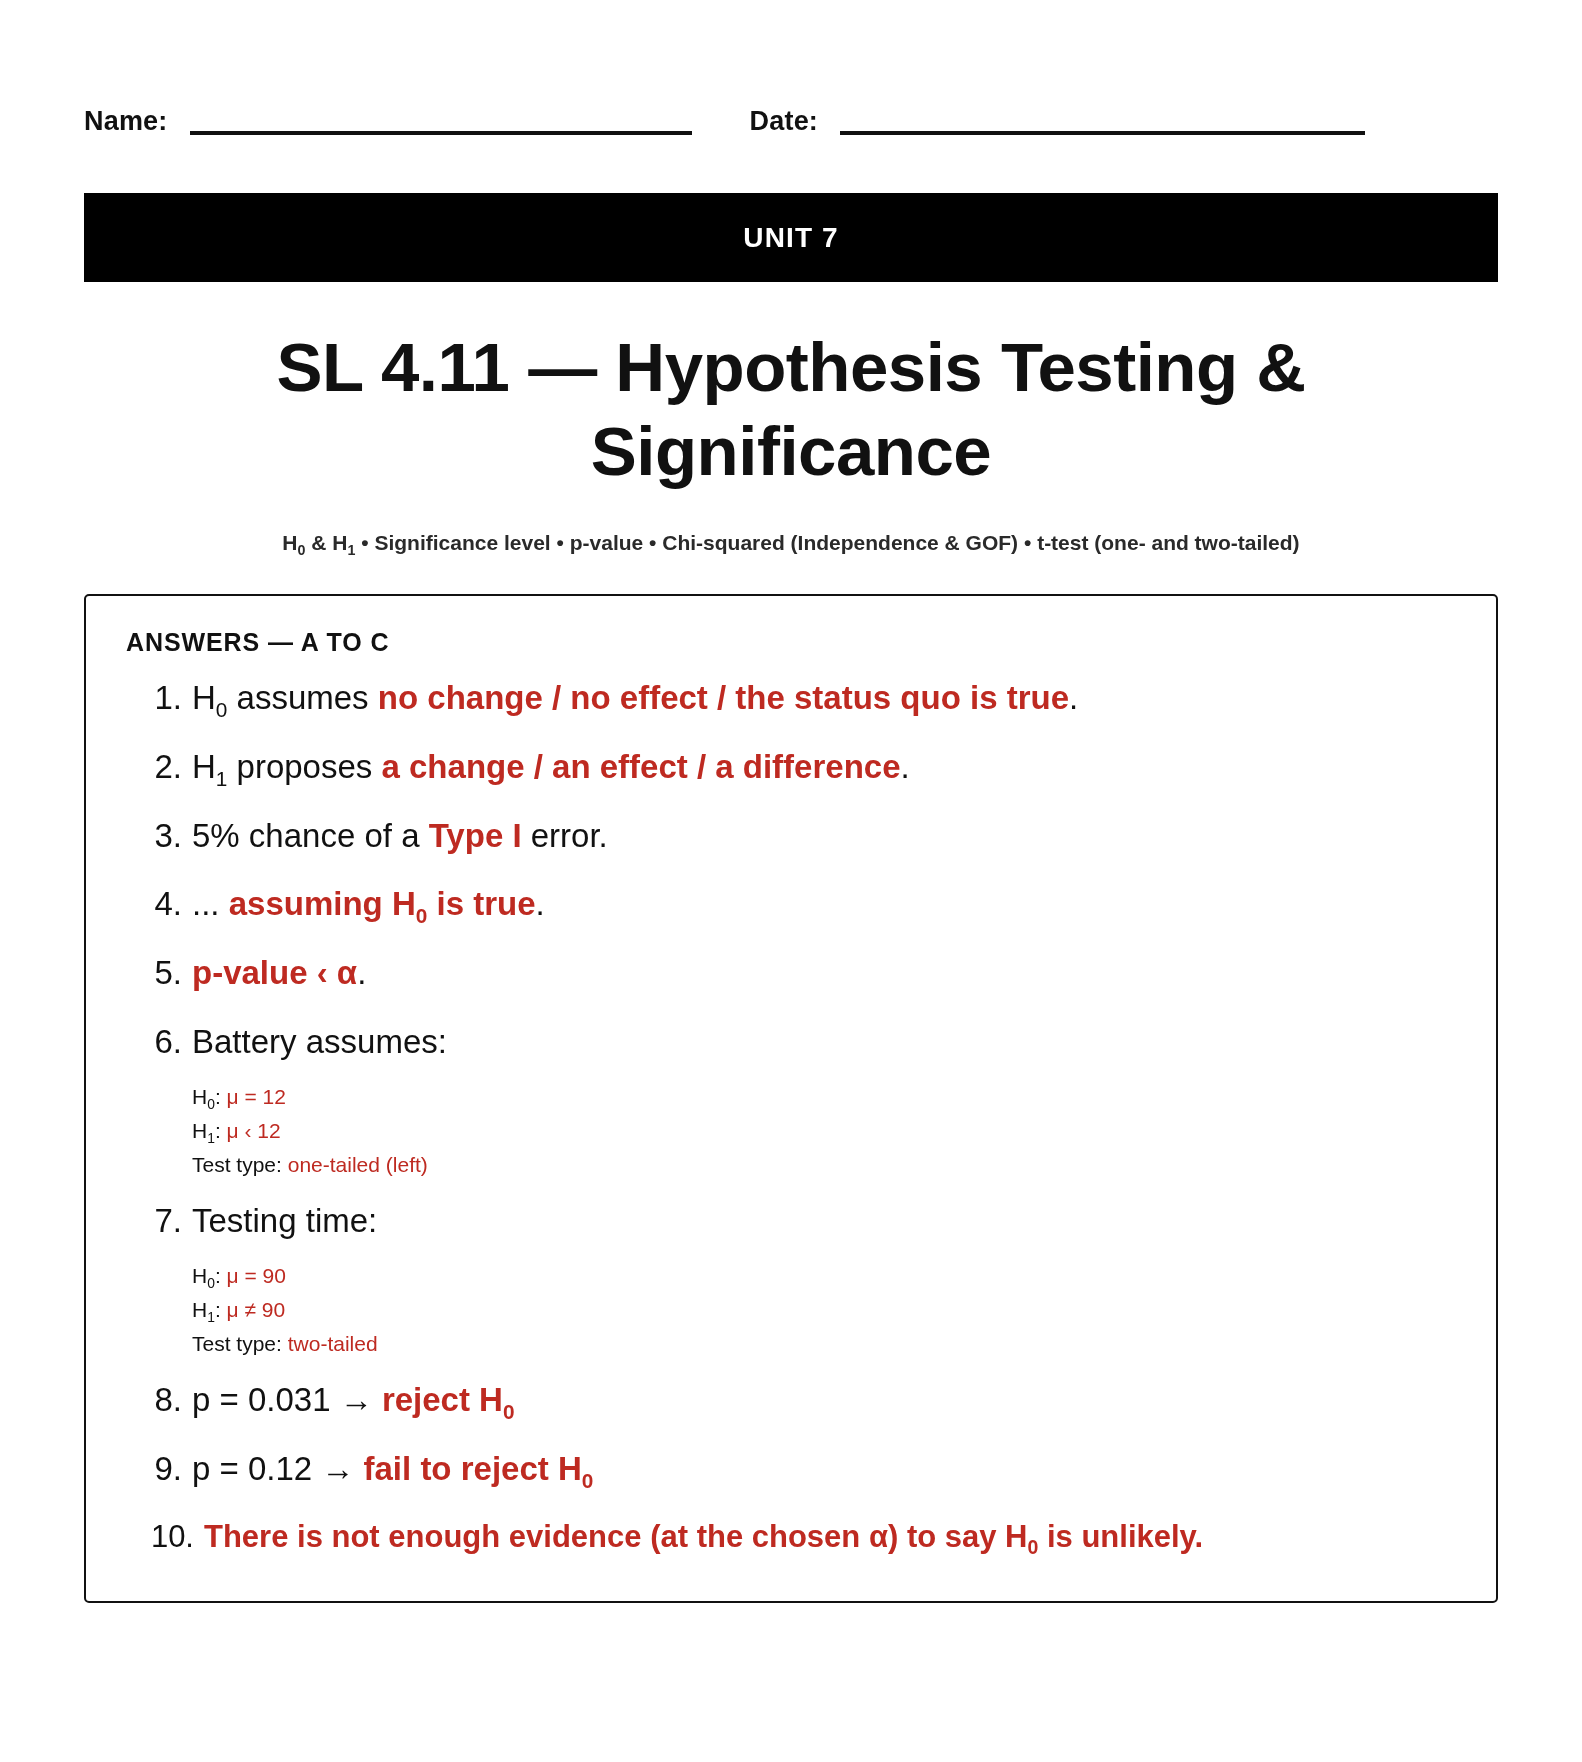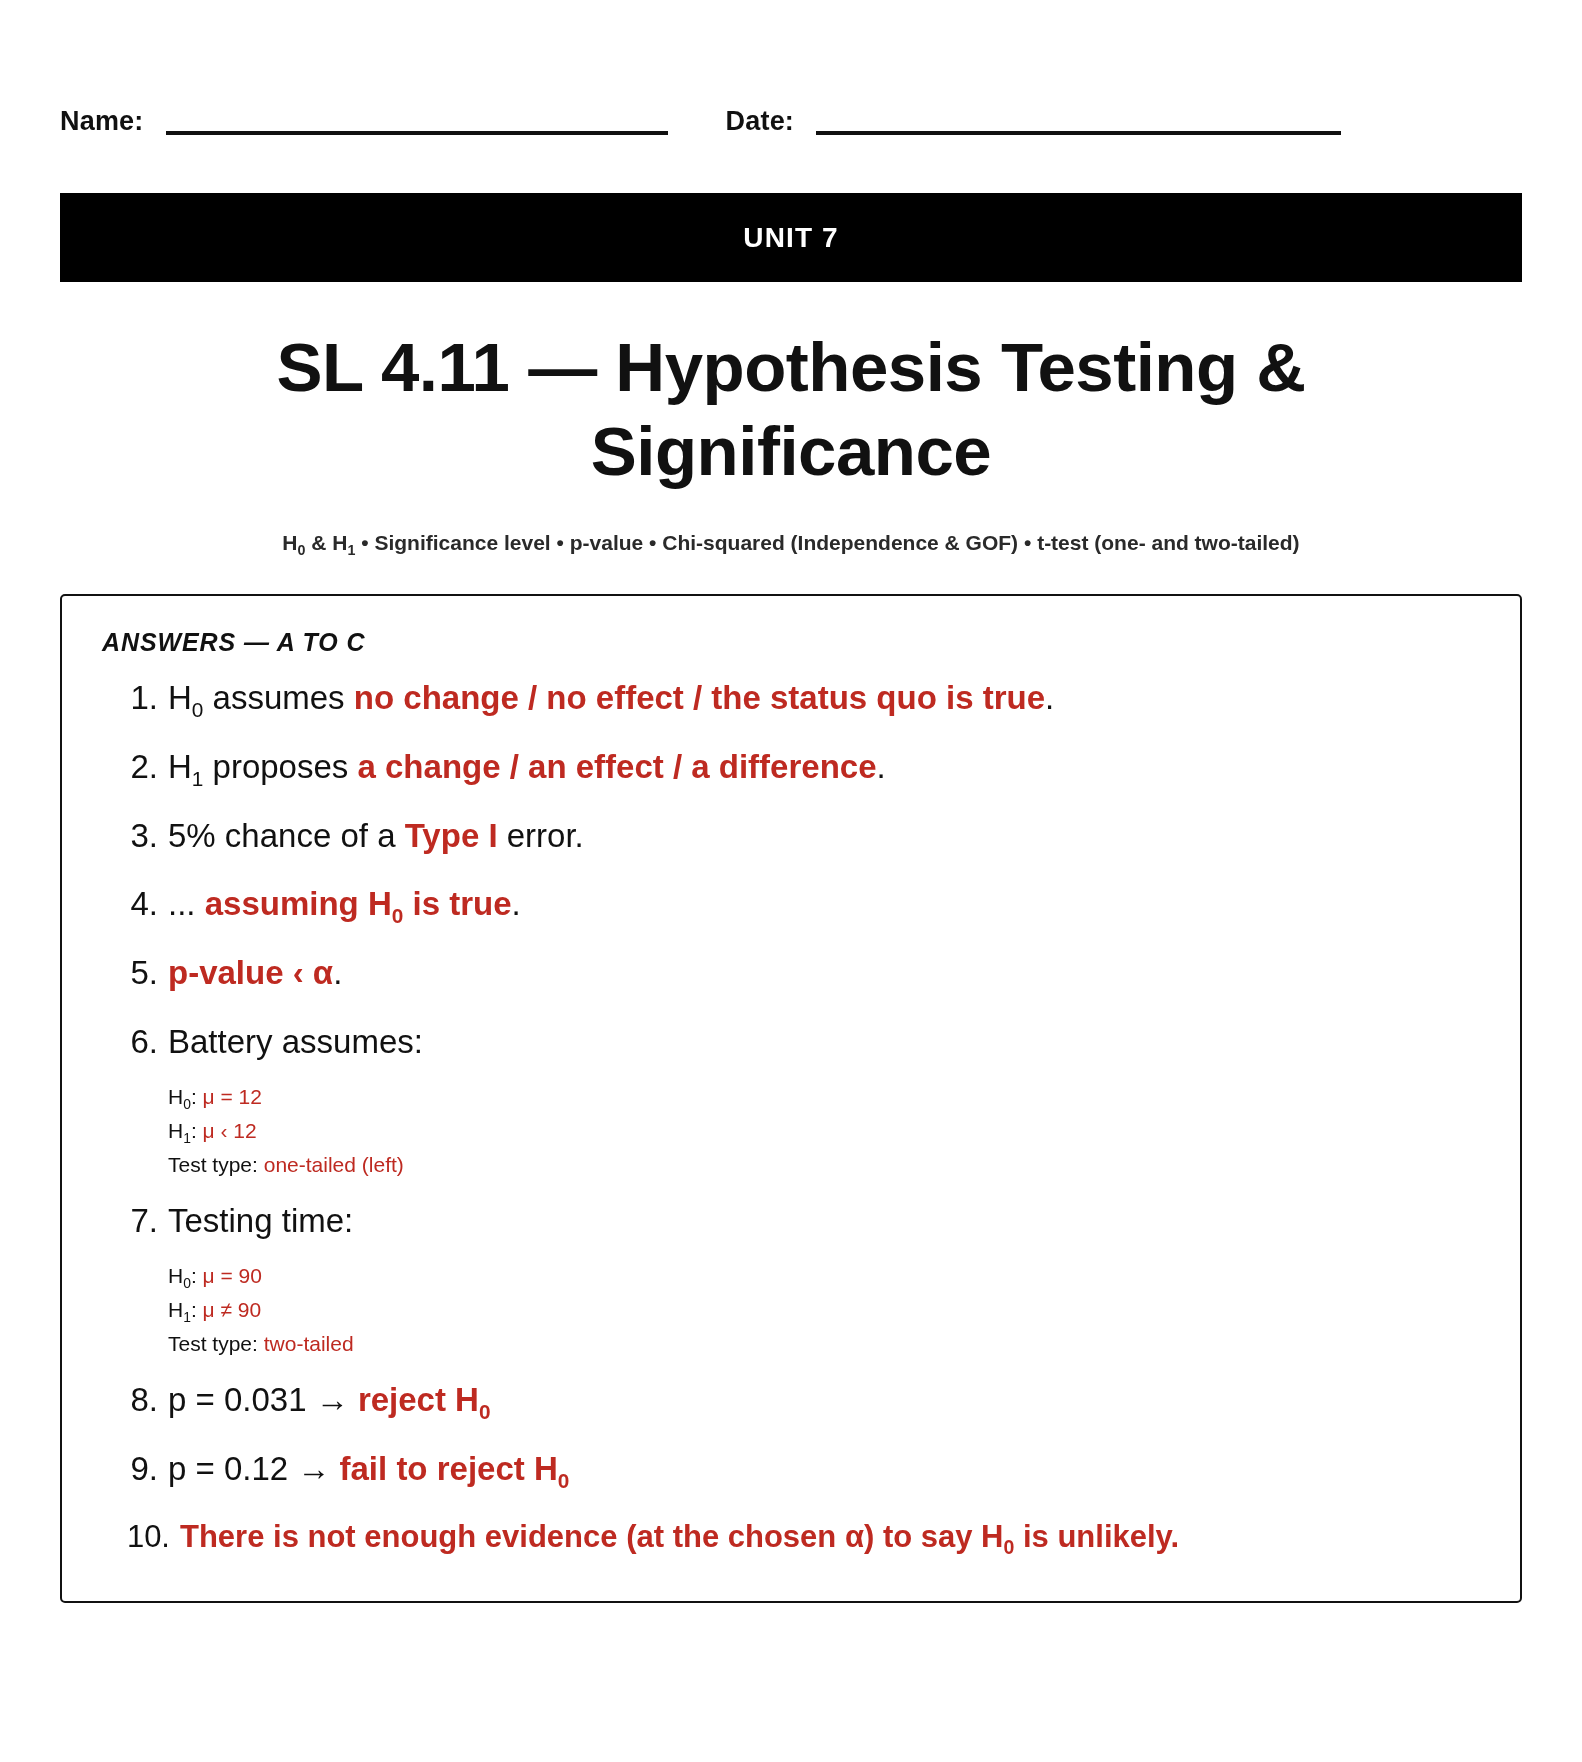--- a/index.html
+++ b/index.html
@@ -12,21 +12,21 @@
     height: 1762px;
     font-family: "Liberation Sans", sans-serif;
     color: #111111;
     -webkit-font-smoothing: antialiased;
   }
   .page {
     position: relative;
     width: 1582px;
     height: 1762px;
     box-sizing: border-box;
-    padding: 0 60px;
+    padding: 0 84px;
   }
 
   
   .namedate {
     display: flex;
     align-items: flex-end;
     padding-top: 106px;
     gap: 0;
   }
   .nd-label {
@@ -96,21 +96,20 @@
     border-radius: 5px;
     padding: 32px 34px 40px 34px;
     box-sizing: border-box;
   }
   .answers-header {
     font-size: 25px;
     font-weight: 700;
     letter-spacing: 0.9px;
     color: #111111;
     margin: 0 0 20px 6px;
-    font-style: italic;
   }
 
   .ans-list {
     list-style: none;
     margin: 0;
     padding: 0;
   }
   .ans-item {
     display: flex;
     align-items: baseline;

